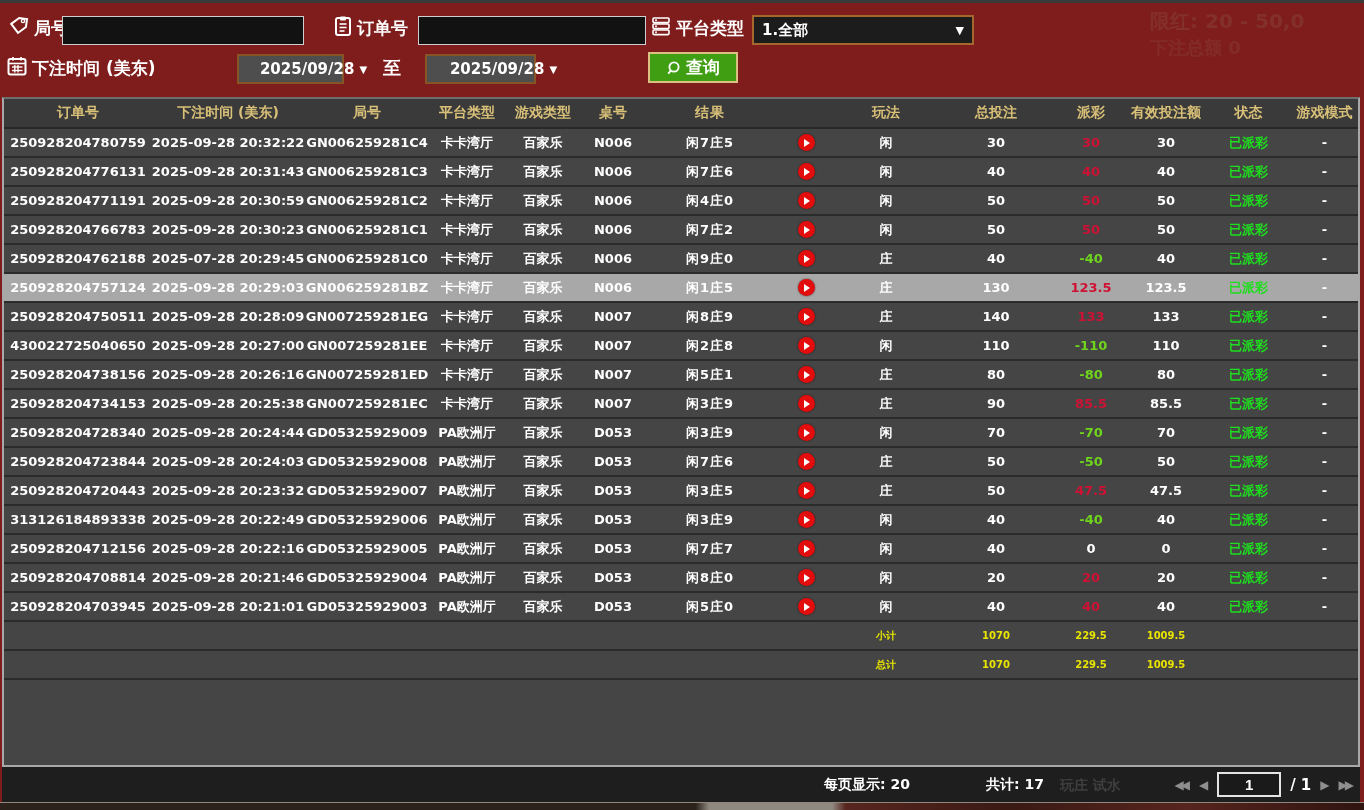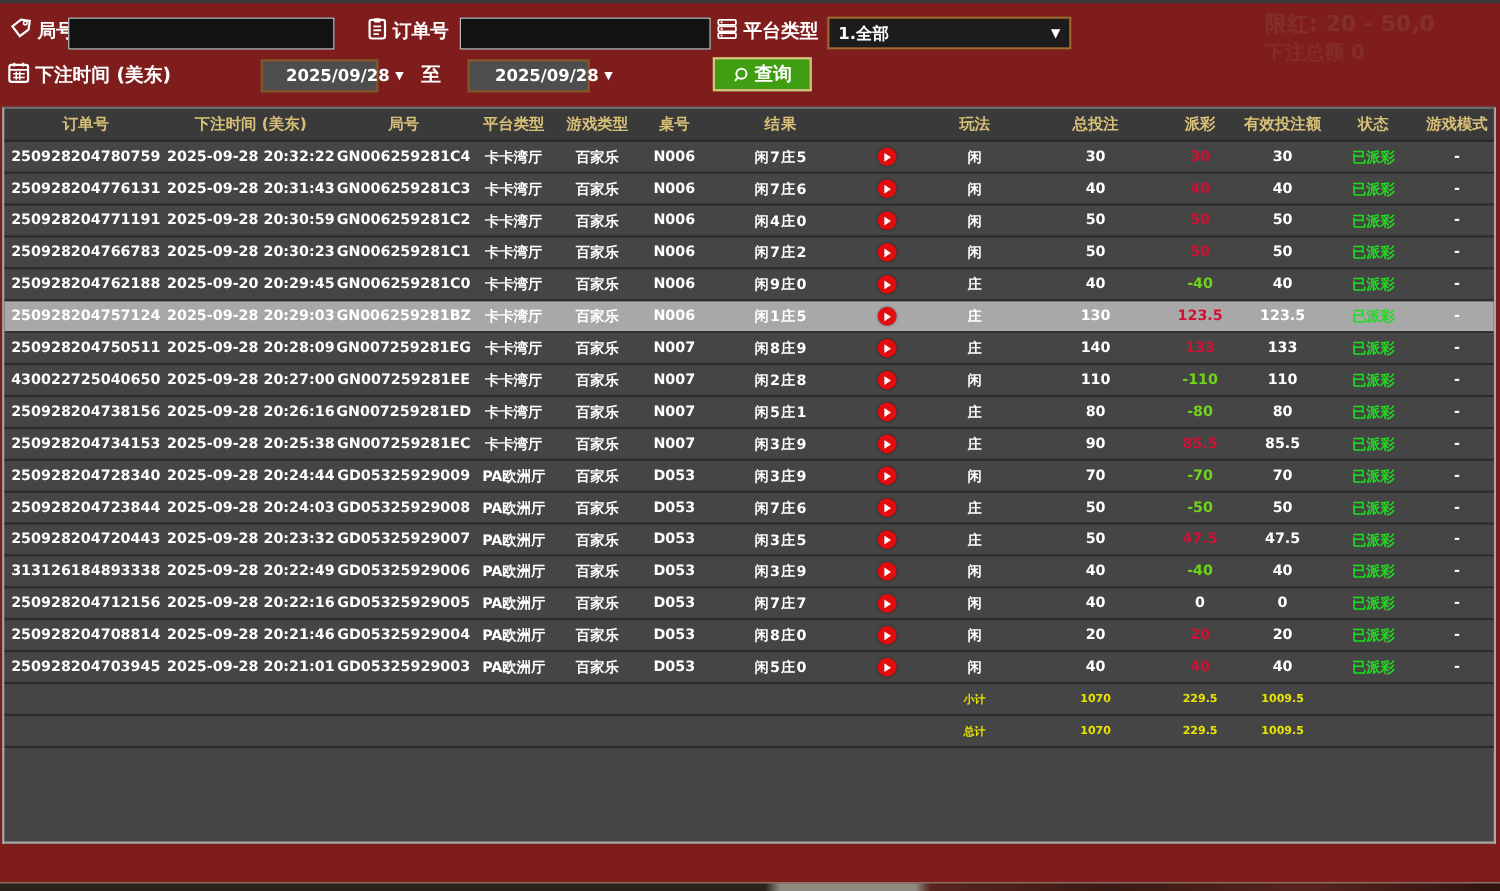--- a/index.html
+++ b/index.html
@@ -238,21 +238,21 @@
     <div class="cell c8">闲</div>
     <div class="cell c9">50</div>
     <div class="cell c10 payout red">50</div>
     <div class="cell c11">50</div>
     <div class="cell c12 status">已派彩</div>
     <div class="cell c13">-</div>
   </div>
 
   <div class="trow">
     <div class="cell c0">250928204762188</div>
-    <div class="cell c1">2025-09-20 20:29:45</div>
+    <div class="cell c1">2025-07-28 20:29:45</div>
     <div class="cell c2">GN006259281C0</div>
     <div class="cell c3">卡卡湾厅</div>
     <div class="cell c4">百家乐</div>
     <div class="cell c5">N006</div>
     <div class="cell c6">闲9庄0</div>
     <div class="cell c7">
       <span class="play">
               <span class="tri"></span>
             </span>
     </div>
@@ -530,15 +530,28 @@
       <div class="cell span8"></div>
       <div class="cell c8">总计</div>
       <div class="cell c9">1070</div>
       <div class="cell c10">229.5</div>
       <div class="cell c11">1009.5</div>
       <div class="cell c12"></div>
       <div class="cell c13"></div>
     </div>
   </div>
 
+  <div class="footer">
+    <span class="ftext" style="left:790px;width:150px;text-align:center;">每页显示: 20</span>
+    <span class="ftext" style="left:958px;width:110px;text-align:center;">共计: 17</span>
+    <span class="watermark">玩庄 试水</span>
+    <div class="pager">
+      <span class="arrow dbl">◀◀</span>
+      <span class="arrow">◀</span>
+      <input class="pageinput" value="1" style="">
+      <span class="pagetotal">/  1</span>
+      <span class="arrow">▶</span>
+      <span class="arrow dbl">▶▶</span>
+    </div>
+  </div>
 
   <div class="sliver"></div>
 </div>
 
 </body></html>

